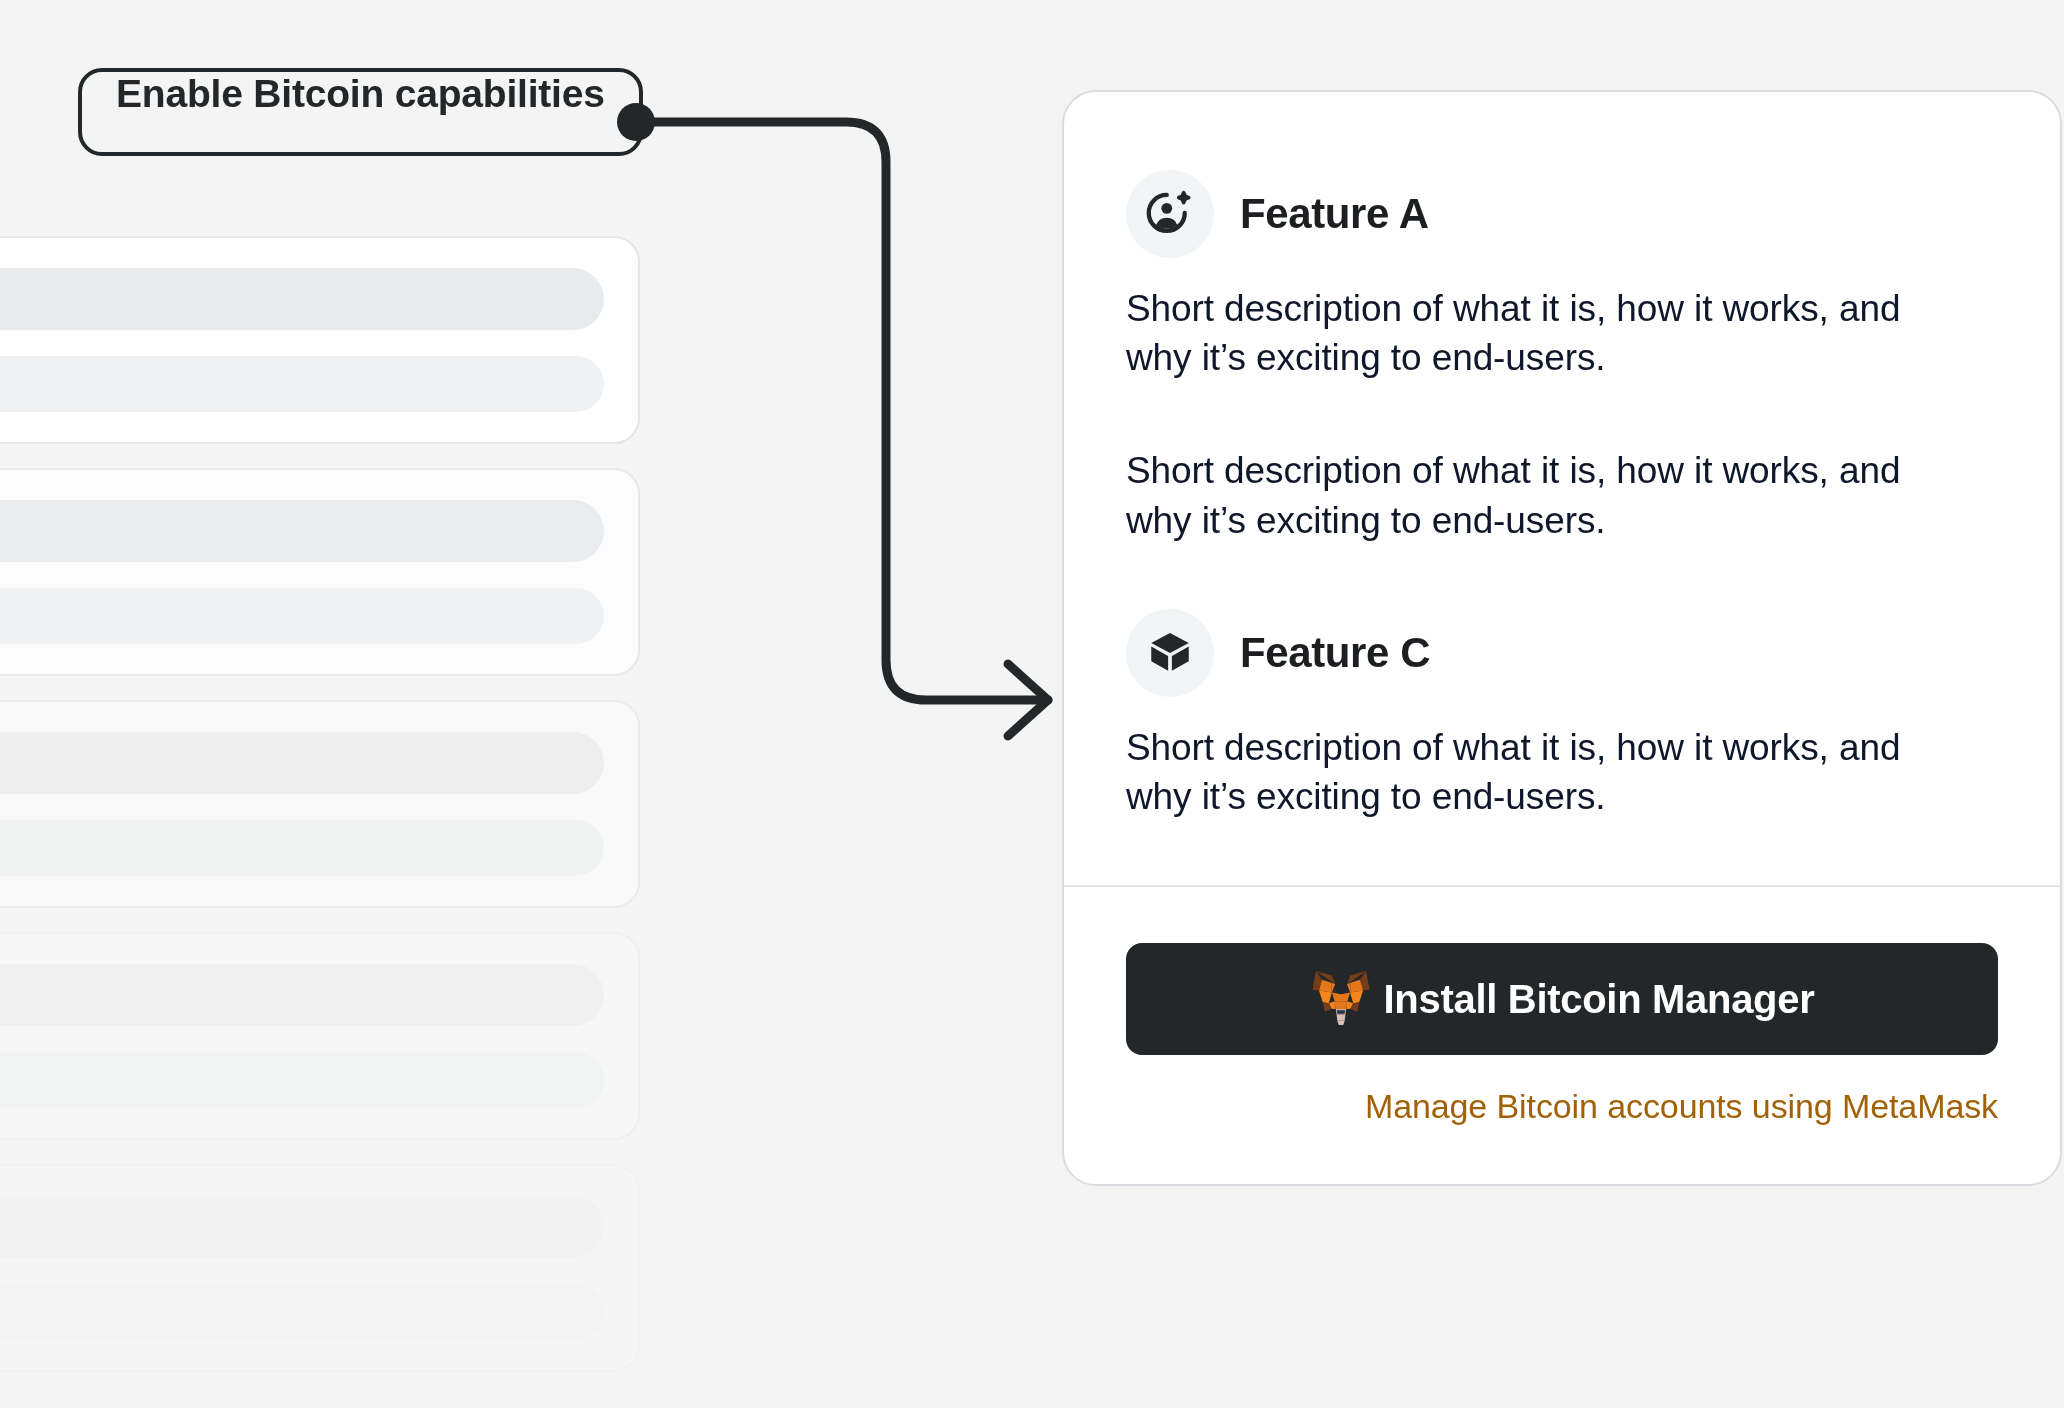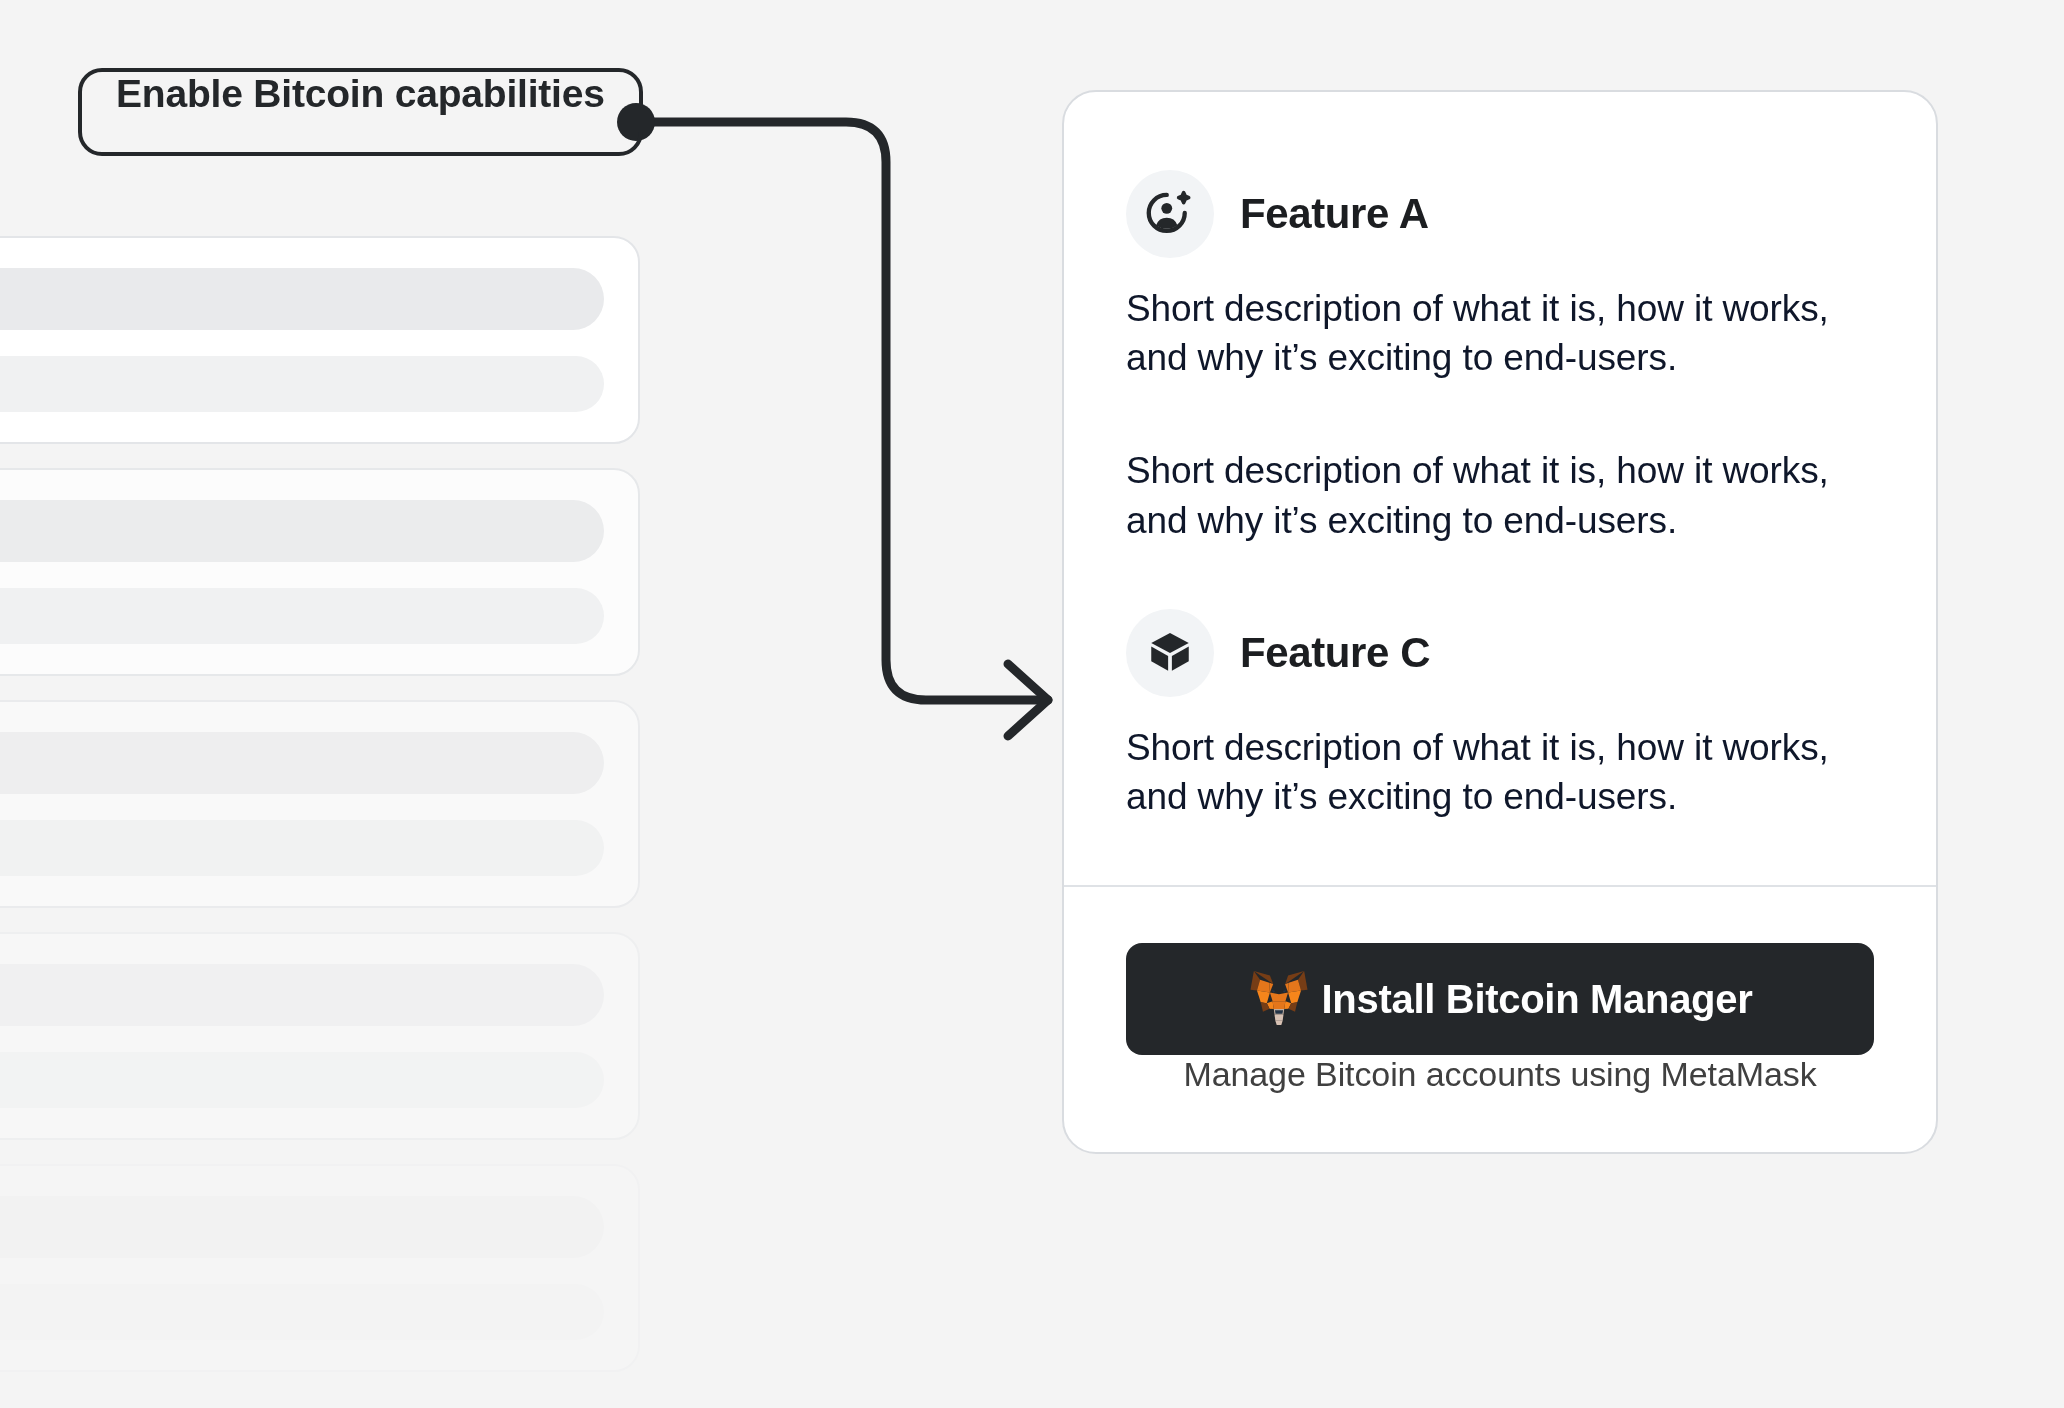--- a/index.html
+++ b/index.html
@@ -80,21 +80,21 @@
     height: 1408px;
     z-index: 5;
     pointer-events: none;
   }
 
   
   #feature-card {
     position: absolute;
     left: 1062px;
     top: 90px;
-    width: 876px;
+    width: 1000px;
     background: #ffffff;
     border: 2px solid #d9dce0;
     border-radius: 34px;
     z-index: 4;
     overflow: hidden;
   }
 
   #feature-list {
     padding: 78px 62px 64px 62px;
   }
@@ -161,23 +161,25 @@
   }
 
   #install-button .btn-label {
     font-size: 40px;
     font-weight: 700;
     color: #ffffff;
     letter-spacing: -0.3px;
   }
 
   #install-caption {
+    margin-top: 32px;
     font-size: 34px;
-    color: #404040;
+    color: #a16207;
     letter-spacing: -0.1px;
+    text-align: right;
   }
 </style>
 </head>
 <body>
 
 <div id="skeleton-column">
   <div class="skeleton-card" style="top:0px; opacity:1;">
     <div class="skeleton-bar primary"></div>
     <div class="skeleton-bar secondary"></div>
   </div>

